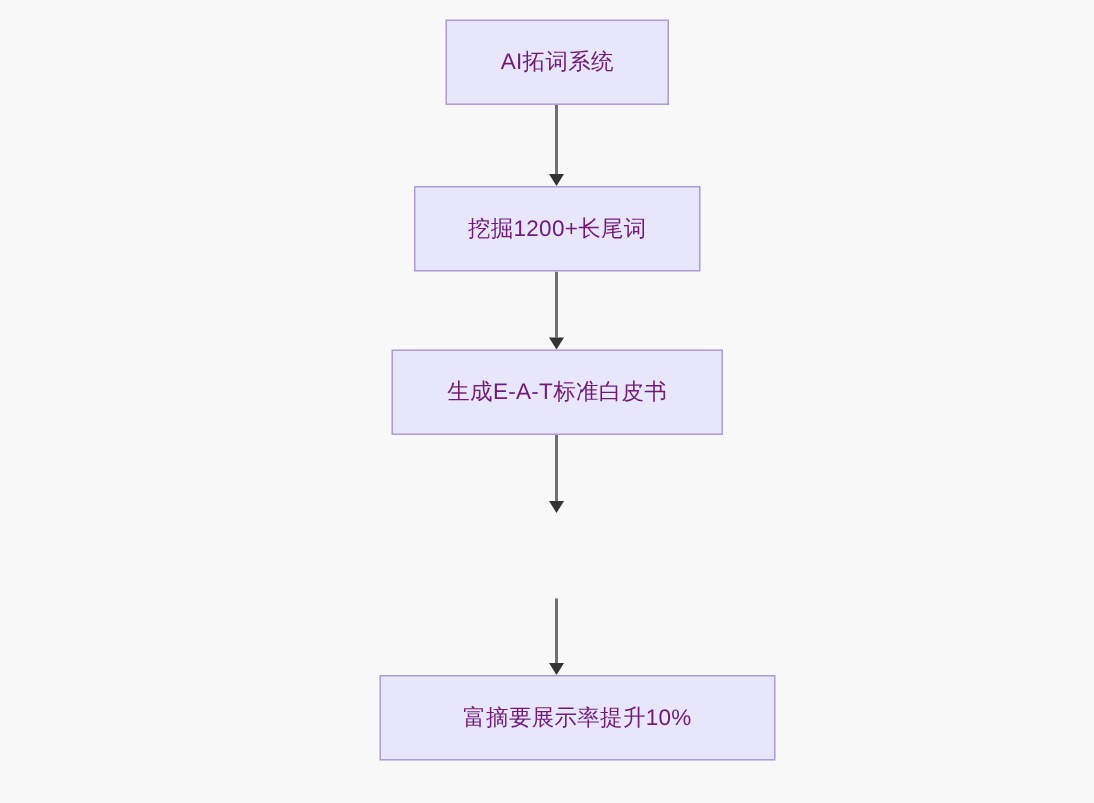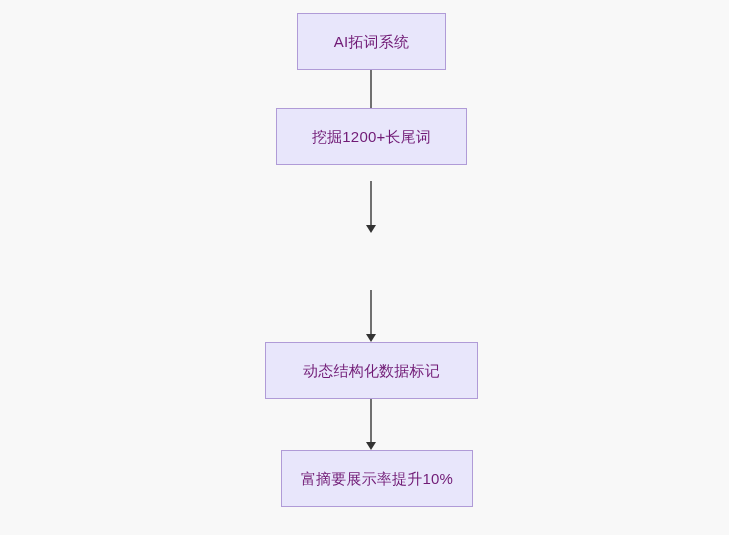--- a/index.html
+++ b/index.html
@@ -85,26 +85,26 @@
 
   <div class="edge" style="left:361px; top:399px; width:20px; height:51px;">
     <div class="edge-line" style="height:43px;"></div>
     <div class="edge-head"></div>
   </div>
 
   <div class="node" style="left:297px; top:13px; width:149px; height:57px;">
     <span class="node-label">AI拓词系统</span>
   </div>
 
-  <div class="node" style="left:276px; top:108px; width:191px; height:57px;">
+  <div class="node" style="left:276px; top:124px; width:191px; height:57px;">
     <span class="node-label">挖掘1200+长尾词</span>
   </div>
 
-
-  <div class="node" style="left:265px; top:342px; width:213px; height:57px;">
-    <span class="node-label">动态结构化数据标记</span>
+  <div class="node" style="left:261px; top:233px; width:221px; height:57px;">
+    <span class="node-label">生成E-A-T标准白皮书</span>
   </div>
 
-  <div class="node" style="left:253px; top:450px; width:192px; height:57px;margin-left:28px;">
+
+  <div class="node" style="left:253px; top:450px; width:264px; height:57px;">
     <span class="node-label">富摘要展示率提升10%</span>
   </div>
 
 </div>
 
 </body></html>

